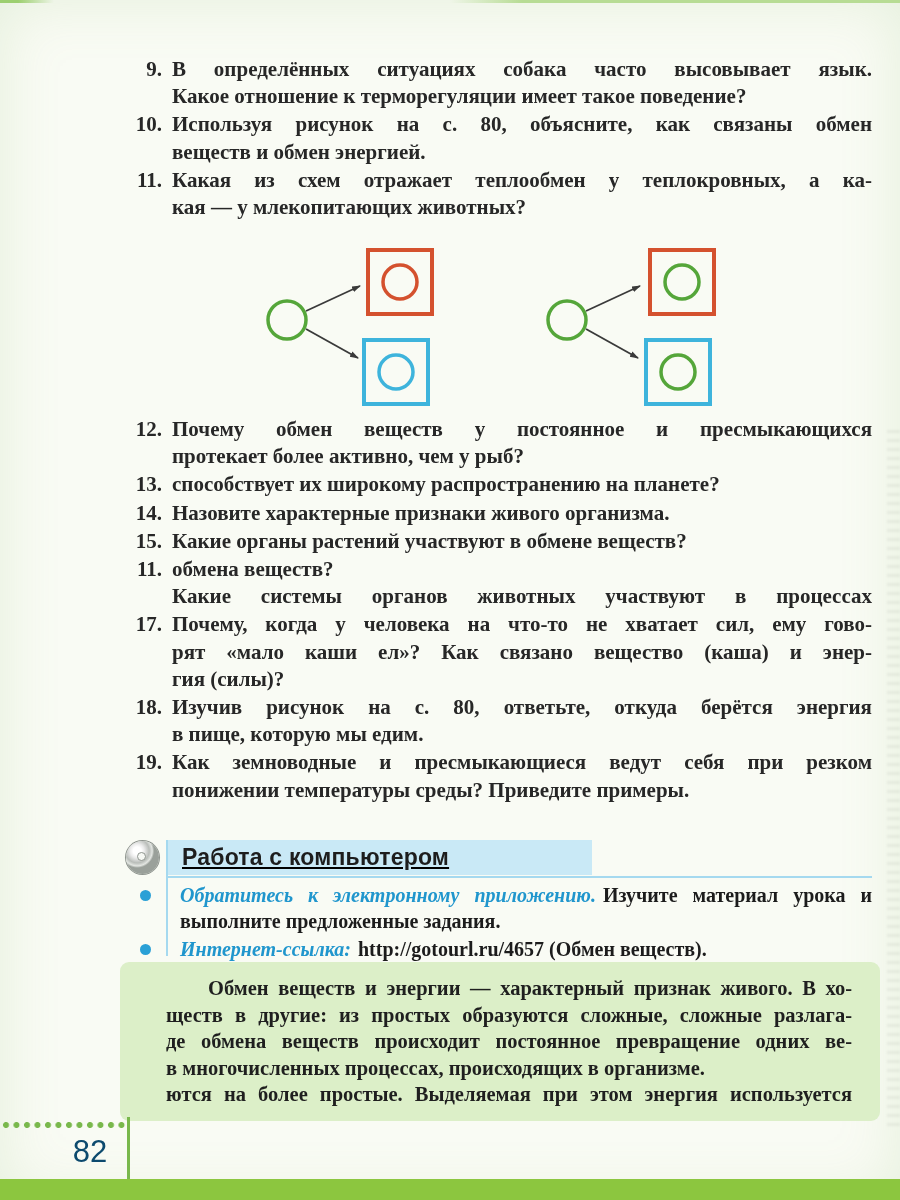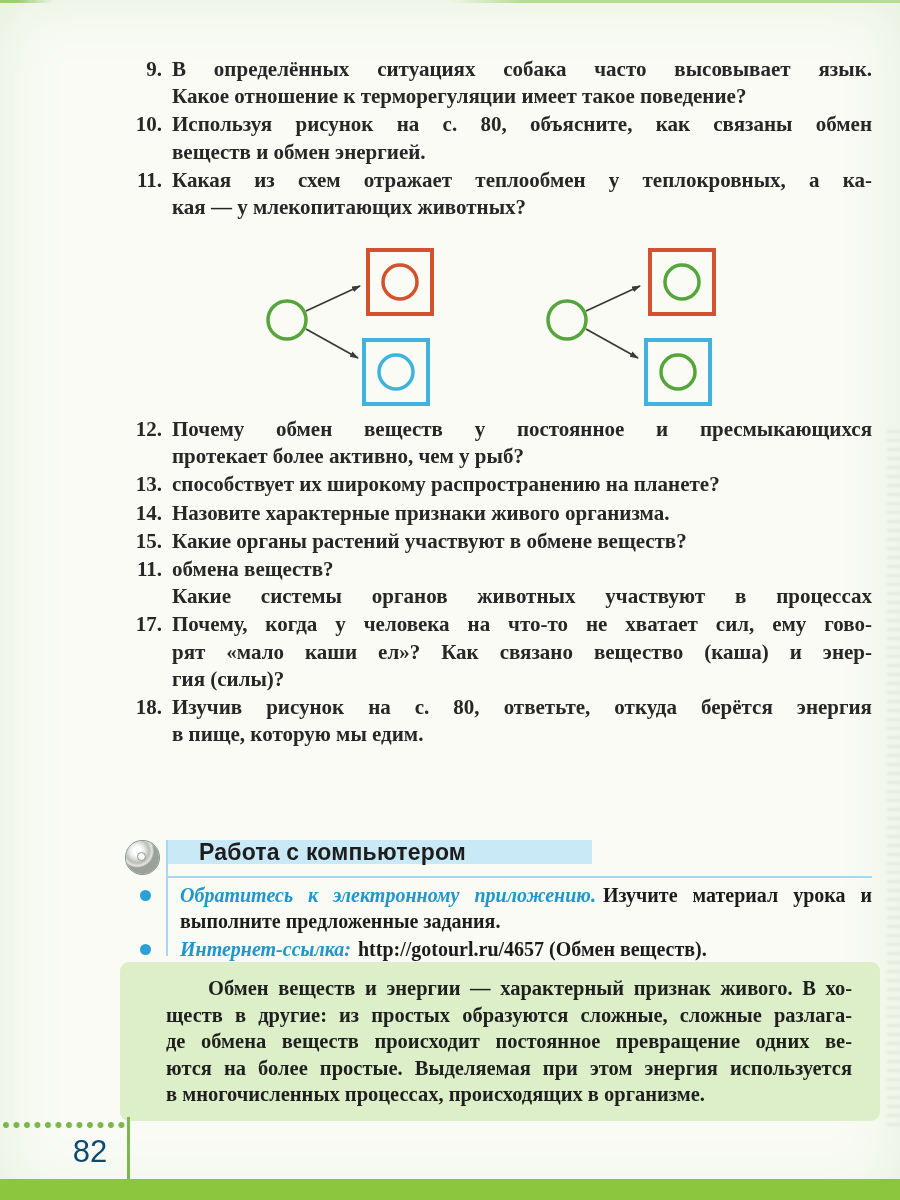--- a/index.html
+++ b/index.html
@@ -35,22 +35,22 @@
   .cd-icon {
     position:absolute; left:6px; top:3px; width:33px; height:33px; border-radius:50%;
     background: radial-gradient(circle at 34% 30%, #ffffff 0 4px, #ececec 7px, #b9bdb9 12px, #e3e6e2 15px, #9aa09a 17px);
     box-shadow: 0 0 0 1px #8e948e;
   }
   .cd-icon::after {
     content:""; position:absolute; left:11px; top:11px; width:9px; height:9px;
     border-radius:50%; background:#f6f8f4; border:1px solid #8e948e; box-sizing:border-box;
   }
   .comp-title-bar {
-    position:absolute; left:48px; top:2px; width:424px; height:24px; box-sizing:border-box;
-    background:#c9e9f6; display:flex; align-items:center; padding-left:31px;
+    position:absolute; left:48px; top:2px; width:424px; height:35px; box-sizing:border-box;
+    background:#c9e9f6; display:flex; align-items:center; padding-left:14px;text-decoration:underline;
   }
   .comp-title {
     font-family:"Liberation Sans", sans-serif; font-weight:bold;
     font-size:23px; color:#1d1d1d; letter-spacing:0.2px;
   }
   .comp-items { position:absolute; left:60px; top:44px; width:692px; }
   .comp-item {
     position:relative; margin-bottom:2px;
     font-size:20px; line-height:26px; font-weight:bold; color:#1c1c1c;
     text-align:justify;
@@ -187,20 +187,27 @@
           <div class="tline tline-last">гия (силы)?</div>
         </div>
     </div>
     <div class="q">
       <span class="q-num">18.</span>
       <div class="q-text">
           <div class="tline">Изучив рисунок на с. 80, ответьте, откуда берётся энергия</div>
           <div class="tline tline-last">в пище, которую мы едим.</div>
         </div>
     </div>
+    <div class="q">
+      <span class="q-num">19.</span>
+      <div class="q-text">
+          <div class="tline">Как земноводные и пресмыкающиеся ведут себя при резком</div>
+          <div class="tline tline-last">понижении температуры среды? Приведите примеры.</div>
+        </div>
+    </div>
   </div>
 
   <div class="comp">
     <div class="comp-vline"></div>
     <div class="comp-rule"></div>
     <div class="cd-icon"></div>
     <div class="comp-title-bar">
       <span class="comp-title">Работа с компьютером</span>
     </div>
     <div class="comp-items">
@@ -211,22 +218,22 @@
         <span class="bullet-dot"></span><span class="comp-lead">Интернет-ссылка:</span><span>http://gotourl.ru/4657 (Обмен веществ).</span>
       </div>
     </div>
   </div>
 
   <div class="summary">
     <div class="summary-text">
         <div class="tline">Обмен веществ и энергии — характерный признак живого. В хо-</div>
         <div class="tline">ществ в другие: из простых образуются сложные, сложные разлага-</div>
         <div class="tline">де обмена веществ происходит постоянное превращение одних ве-</div>
+        <div class="tline tline-last">в многочисленных процессах, происходящих в организме.</div>
         <div class="tline">ются на более простые. Выделяемая при этом энергия используется</div>
-        <div class="tline tline-last">в многочисленных процессах, происходящих в организме.</div>
       </div>
   </div>
 
   <div class="dots"></div>
   <div class="foot-vline"></div>
   <div class="pagenum">82</div>
   <div class="bottom-bar"></div>
   <div class="bleed"></div>
 </div>
 

